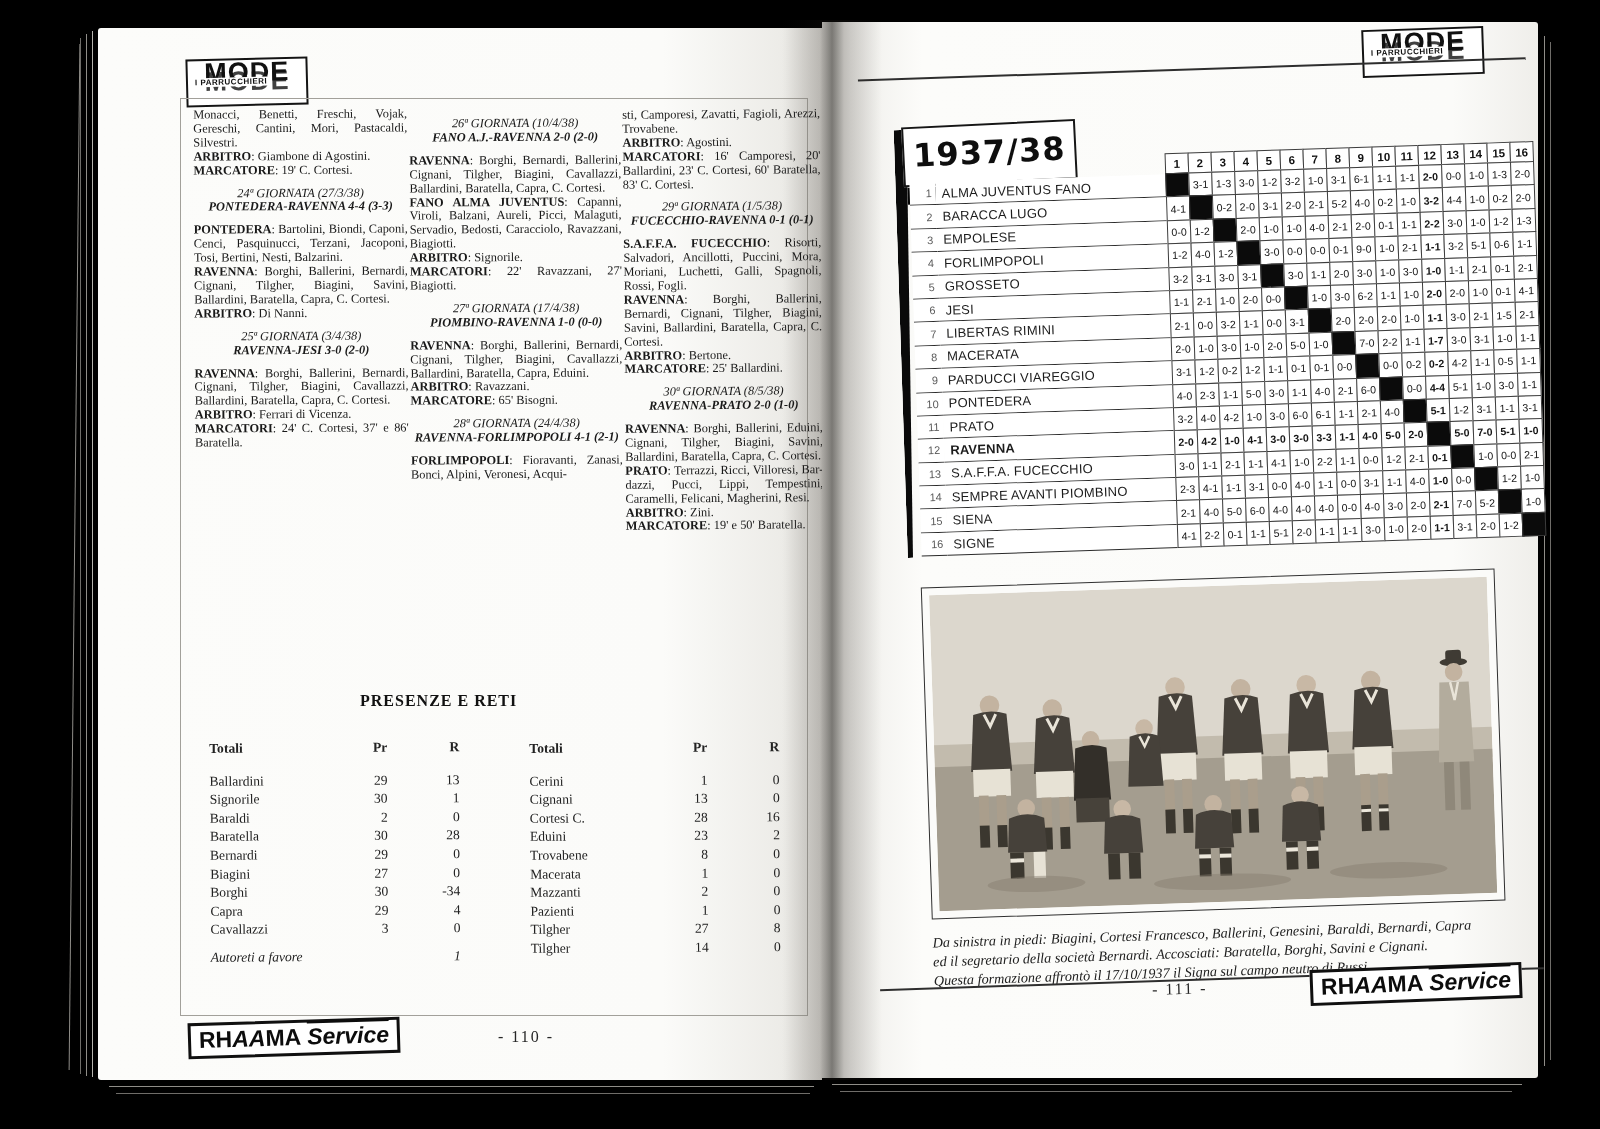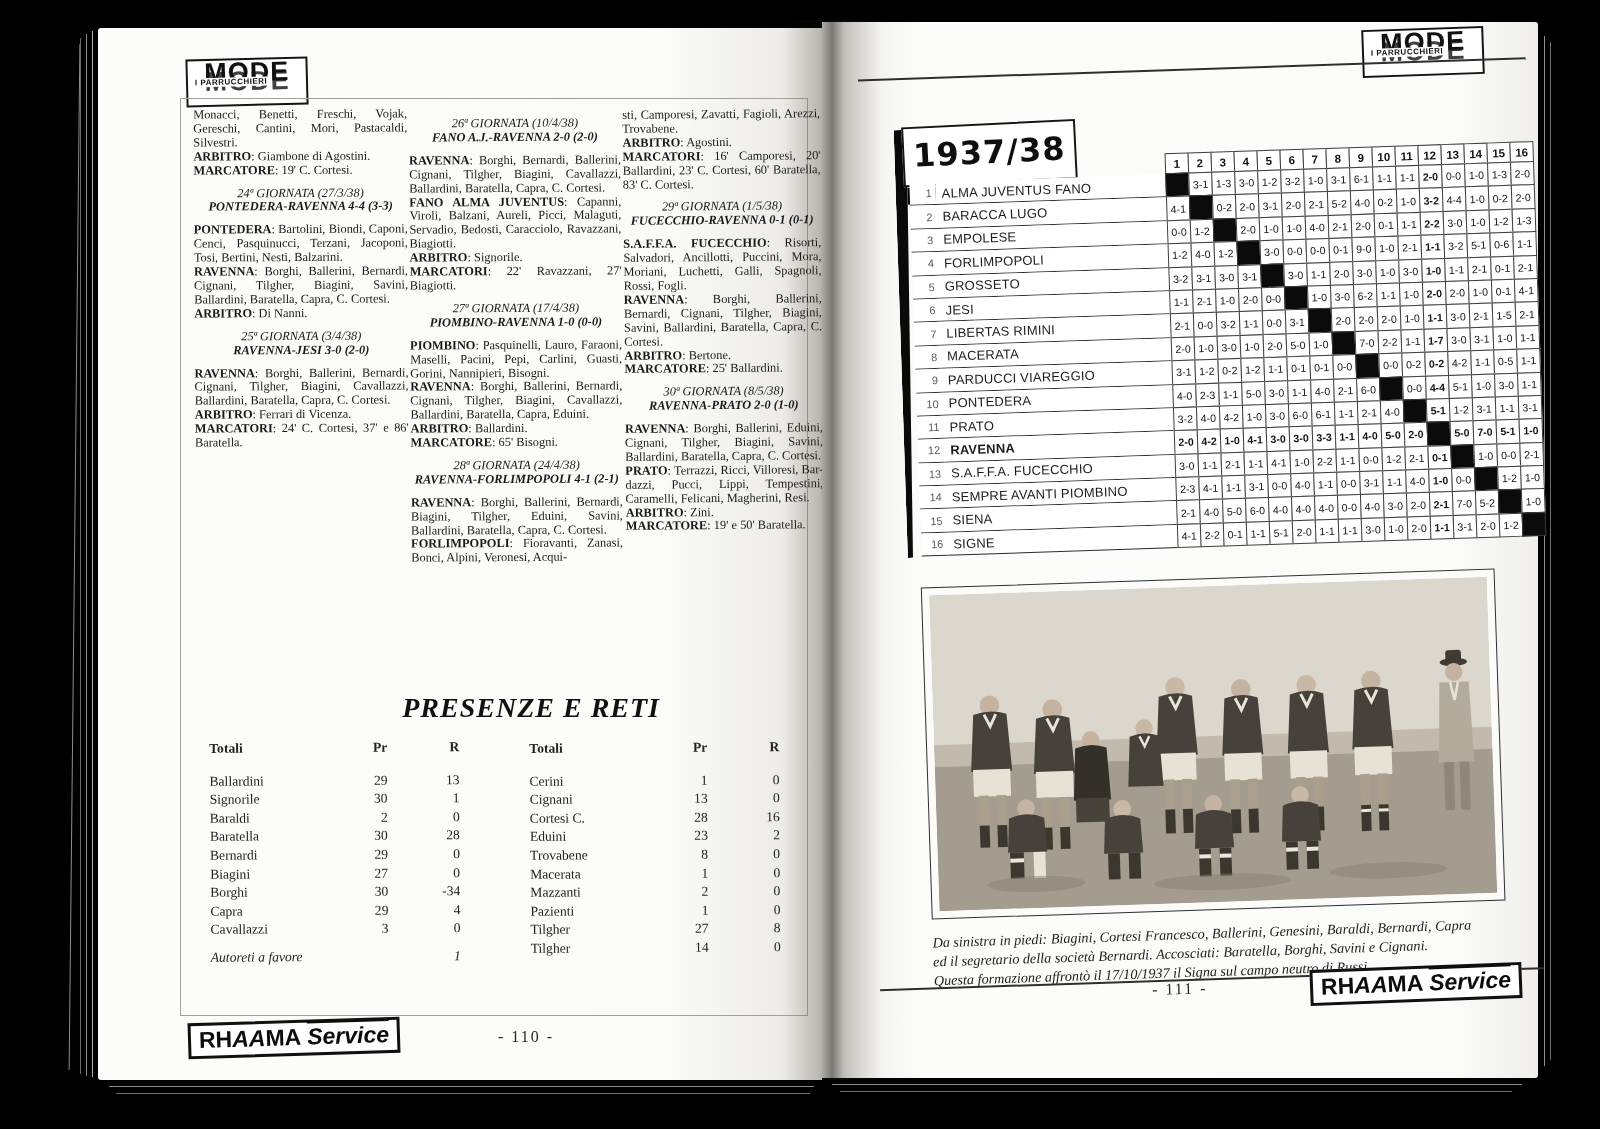--- a/index.html
+++ b/index.html
@@ -29,22 +29,22 @@
   .rhaama .svc{text-decoration:overline;font-style:italic;margin-left:6px;}
   .pagenum{position:absolute;font-size:16px;letter-spacing:2px;color:#262626;}
   
   .content-box{position:absolute;left:82px;top:70px;width:626px;height:916px;border:1px solid #a2a09a;}
   .col{position:absolute;top:80px;font-size:12.4px;line-height:13.9px;color:#191919;}
   .col p.block{margin:0;text-align:justify;}
   .col span.b{font-weight:700;}
   .col .heading{text-align:center;margin:9px 0 9px 0;}
   .col .h1{font-style:italic;}
   .col .h2{font-style:italic;font-weight:700;}
-  .presenze-title{position:absolute;left:262px;top:664px;width:300px;text-align:right;
-    font-size:28px;font-weight:800;font-style:italic;letter-spacing:1px;color:#111;}
+  .presenze-title{position:absolute;left:262px;top:664px;width:300px;text-align:left;
+    font-size:16px;font-weight:800;letter-spacing:1px;color:#111;}
   .tot{position:absolute;font-size:13.6px;color:#222;}
   .tot .trow{display:flex;height:18.6px;align-items:baseline;}
   .tot .thead{font-weight:700;margin-bottom:14px;}
   .tot .tname{width:110px;}
   .tot .tpr{width:68px;text-align:right;}
   .tot .tr2{width:72px;text-align:right;}
   .tot .tfoot{font-style:italic;margin-top:9px;}
   
   .rp-rot{position:absolute;left:0;top:0;width:716px;height:1056px;
     transform:rotate(-1.9deg);transform-origin:80px 120px;}
@@ -129,29 +129,27 @@
           <div class="h2">FANO A.J.-RAVENNA 2-0 (2-0)</div>
         </div>
         <p class="block"><span class="b">RAVENNA</span><span>: Borghi, Bernardi, Ballerini, Cignani, Tilgher, Biagini, Cavallazzi, Ballardini, Baratella, Capra, C. Cortesi.</span></p>
         <p class="block"><span class="b">FANO ALMA JUVENTUS</span><span>: Capanni, Viroli, Balzani, Aureli, Picci, Malaguti, Servadio, Bedosti, Caracciolo, Ravazzani, Biagiotti.</span></p>
         <p class="block"><span class="b">ARBITRO</span><span>: Signorile.</span></p>
         <p class="block"><span class="b">MARCATORI</span><span>: 22' Ravazzani, 27' Biagiotti.</span></p>
         <div class="heading">
           <div class="h1">27ª GIORNATA (17/4/38)</div>
           <div class="h2">PIOMBINO-RAVENNA 1-0 (0-0)</div>
         </div>
-        <p class="block"><span class="b">PIOMBINO</span><span>: Pasquinelli, Lauro, Faraoni, Maselli, Pacini, Pepi, Carlini, Guasti, Gorini, Nannipieri, Bisogni.</span></p>
         <p class="block"><span class="b">RAVENNA</span><span>: Borghi, Ballerini, Bernardi, Cignani, Tilgher, Biagini, Cavallazzi, Ballardini, Baratella, Capra, Eduini.</span></p>
-        <p class="block"><span class="b">ARBITRO</span><span>: Ballardini.</span></p>
+        <p class="block"><span class="b">ARBITRO</span><span>: Ravazzani.</span></p>
         <p class="block"><span class="b">MARCATORE</span><span>: 65' Bisogni.</span></p>
         <div class="heading">
           <div class="h1">28ª GIORNATA (24/4/38)</div>
           <div class="h2">RAVENNA-FORLIMPOPOLI 4-1 (2-1)</div>
         </div>
-        <p class="block"><span class="b">RAVENNA</span><span>: Borghi, Ballerini, Bernardi, Biagini, Tilgher, Eduini, Savini, Ballardini, Baratella, Capra, C. Cortesi.</span></p>
         <p class="block"><span class="b">FORLIMPOPOLI</span><span>: Fioravanti, Zanasi, Bonci, Alpini, Veronesi, Acqui-</span></p>
       </div>
     <div class="col" style="left:526px;width:198px;transform:rotate(-.5deg);">
         <p class="block"><span>sti, Camporesi, Zavatti, Fagioli, Arezzi, Trovabene.</span></p>
         <p class="block"><span class="b">ARBITRO</span><span>: Agostini.</span></p>
         <p class="block"><span class="b">MARCATORI</span><span>: 16' Camporesi, 20' Ballardini, 23' C. Cortesi, 60' Baratella, 83' C. Cortesi.</span></p>
         <div class="heading">
           <div class="h1">29ª GIORNATA (1/5/38)</div>
           <div class="h2">FUCECCHIO-RAVENNA 0-1 (0-1)</div>
         </div>

